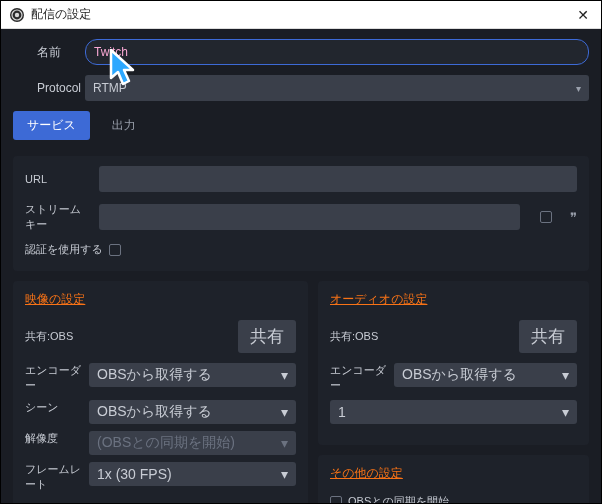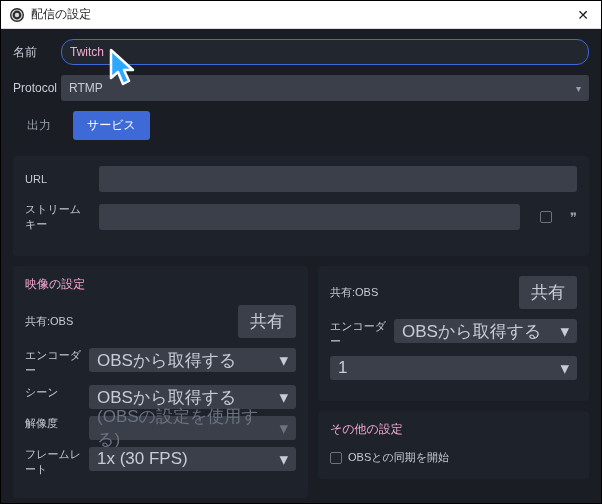--- a/index.html
+++ b/index.html
@@ -2,44 +2,44 @@
 <html><head>
 <meta charset="utf-8">
 <style>
 * { box-sizing: border-box; margin: 0; padding: 0; font-family: "Meiryo", "Segoe UI", sans-serif; }
 body { background: #1a1d24; color: #c8ccd4; font-size: 12px; width: 602px; height: 504px; overflow: hidden; border: 1px solid #000; }
 .titlebar { height: 28px; background: #fff; display: flex; align-items: center; padding: 8px 8px; color: #222; border-bottom: 1px solid #ddd; }
 .titlebar .icon { width: 16px; height: 16px; margin-right: 6px; }
 .titlebar .title { flex: 1; font-size: 12px; }
 .titlebar .close { font-size: 14px; cursor: pointer; padding: 0 4px; }
 .content { padding: 10px 12px; }
-.row { display: flex; align-items: center; margin-bottom: 10px; }
+.row { display: flex; align-items: center; margin-bottom: 10px; margin-left: 24px; }
 .row .label { width: 48px; font-size: 12px; }
 .input-text { flex: 1; background: #22262e; border: 1px solid #3d6ad6; border-radius: 12px; height: 26px; padding: 0 8px; color: #f9a8d4; font-size: 12px; }
 .select { flex: 1; background: #3a3f4a; border: none; border-radius: 3px; height: 26px; padding: 8px 8px; color: #c8ccd4; font-size: 12px; display: flex; align-items: center; justify-content: space-between; cursor: pointer; }
 .select .chev { font-size: 10px; color: #9aa0ac; }
 .tabs { display: flex; gap: 8px; margin-bottom: 16px; }
 .tab { padding: 6px 14px; border-radius: 3px; cursor: pointer; font-size: 12px; }
 .tab.active { background: #3d6ad6; color: #fff; }
 .tab.inactive { color: #9aa0ac; }
 .section { background: #1e222a; border-radius: 4px; padding: 10px 12px 14px; margin-bottom: 10px; }
 .stream-row { display: flex; align-items: center; margin-bottom: 10px; gap: 12px; }
 .stream-row .label { width: 62px; font-size: 11px; }
 .stream-input { flex: 1; background: #3a3f4a; border: none; border-radius: 3px; height: 26px; }
 .cb-row { display: flex; align-items: center; gap: 6px; font-size: 11px; }
 .cb { width: 12px; height: 12px; border: 1px solid #6b7280; border-radius: 2px; background: transparent; cursor: pointer; }
 .cols { display: flex; gap: 10px; }
 .col { flex: 1; }
-.sec-head { font-size: 12px; margin-bottom: 12px; color: #f9a8d4; }
+.sec-head { font-size: 12px; margin-bottom: 12px; color: #f97316; text-decoration: underline; }
 .share-row { display: flex; align-items: center; justify-content: space-between; margin-bottom: 10px; }
 .share-label { font-size: 11px; }
 .share-btn { background: #3a3f4a; border: none; border-radius: 3px; padding: 5px 12px; color: #c8ccd4; font-size: 17px; cursor: pointer; }
 .form-row { display: flex; align-items: flex-start; margin-bottom: 7px; }
 .form-row .flabel { width: 64px; font-size: 11px; }
-.form-sel { flex: 1; background: #3a3f4a; border: none; border-radius: 3px; height: 24px; padding: 0 8px; color: #c8ccd4; font-size: 17px; display: flex; align-items: center; justify-content: space-between; cursor: pointer; }
+.form-sel { flex: 1; background: #3a3f4a; border: none; border-radius: 3px; height: 24px; padding: 0 8px; color: #c8ccd4; font-size: 14px; display: flex; align-items: center; justify-content: space-between; cursor: pointer; }
 .form-sel.placeholder { color: #6b7280; }
 .other-list { margin-top: 6px; }
 .other-list .cb-row { margin-top: 6px; }
 .quote-icons { margin-left: 6px; font-size: 13px; color: #9aa0ac; }
 .cursor-overlay { position: absolute; top: 48px; left: 105px; pointer-events: none; z-index: 100; }
 .cursor-arrow svg { display: block; }
 </style>
 </head>
 <body>
 
@@ -64,34 +64,38 @@
 
   <div class="row">
     <div class="label">Protocol</div>
     <div class="select">
       <span>RTMP</span>
       <span class="chev">▾</span>
     </div>
   </div>
 
   <div class="tabs">
+    <div class="tab active">サービス</div>
     <div class="tab inactive">出力</div>
-    <div class="tab active">サービス</div>
   </div>
 
   <div class="section">
     <div class="stream-row">
       <div class="label">URL</div>
       <div class="stream-input"></div>
     </div>
     <div class="stream-row">
       <div class="label">ストリームキー</div>
       <div class="stream-input"></div>
       <span class="cb" style="margin-left:8px"></span>
       <span class="quote-icons">❞</span>
+    </div>
+    <div class="cb-row">
+      <span>認証を使用する</span>
+      <span class="cb"></span>
     </div>
   </div>
 
   <div class="cols">
 
     <div class="col section">
       <div class="sec-head">映像の設定</div>
       <div class="share-row">
         <span class="share-label">共有:OBS</span>
         <button class="share-btn">共有</button>
@@ -106,35 +110,36 @@
       <div class="form-row">
         <div class="flabel">シーン</div>
         <div class="form-sel">
           <span>OBSから取得する</span>
           <span class="chev">▾</span>
         </div>
       </div>
       <div class="form-row">
         <div class="flabel">解像度</div>
         <div class="form-sel placeholder">
-          <span>(OBSの設定を使用する)</span>
+          <span>(OBSとの同期を開始)</span>
           <span class="chev">▾</span>
         </div>
       </div>
       <div class="form-row">
         <div class="flabel">フレームレート</div>
         <div class="form-sel">
           <span>1x (30 FPS)</span>
           <span class="chev">▾</span>
         </div>
       </div>
     </div>
 
     <div class="col">
       <div class="section">
+        <div class="sec-head">オーディオの設定</div>
         <div class="share-row">
           <span class="share-label">共有:OBS</span>
           <button class="share-btn">共有</button>
         </div>
         <div class="form-row">
           <div class="flabel">エンコーダー</div>
           <div class="form-sel">
             <span>OBSから取得する</span>
             <span class="chev">▾</span>
           </div>

